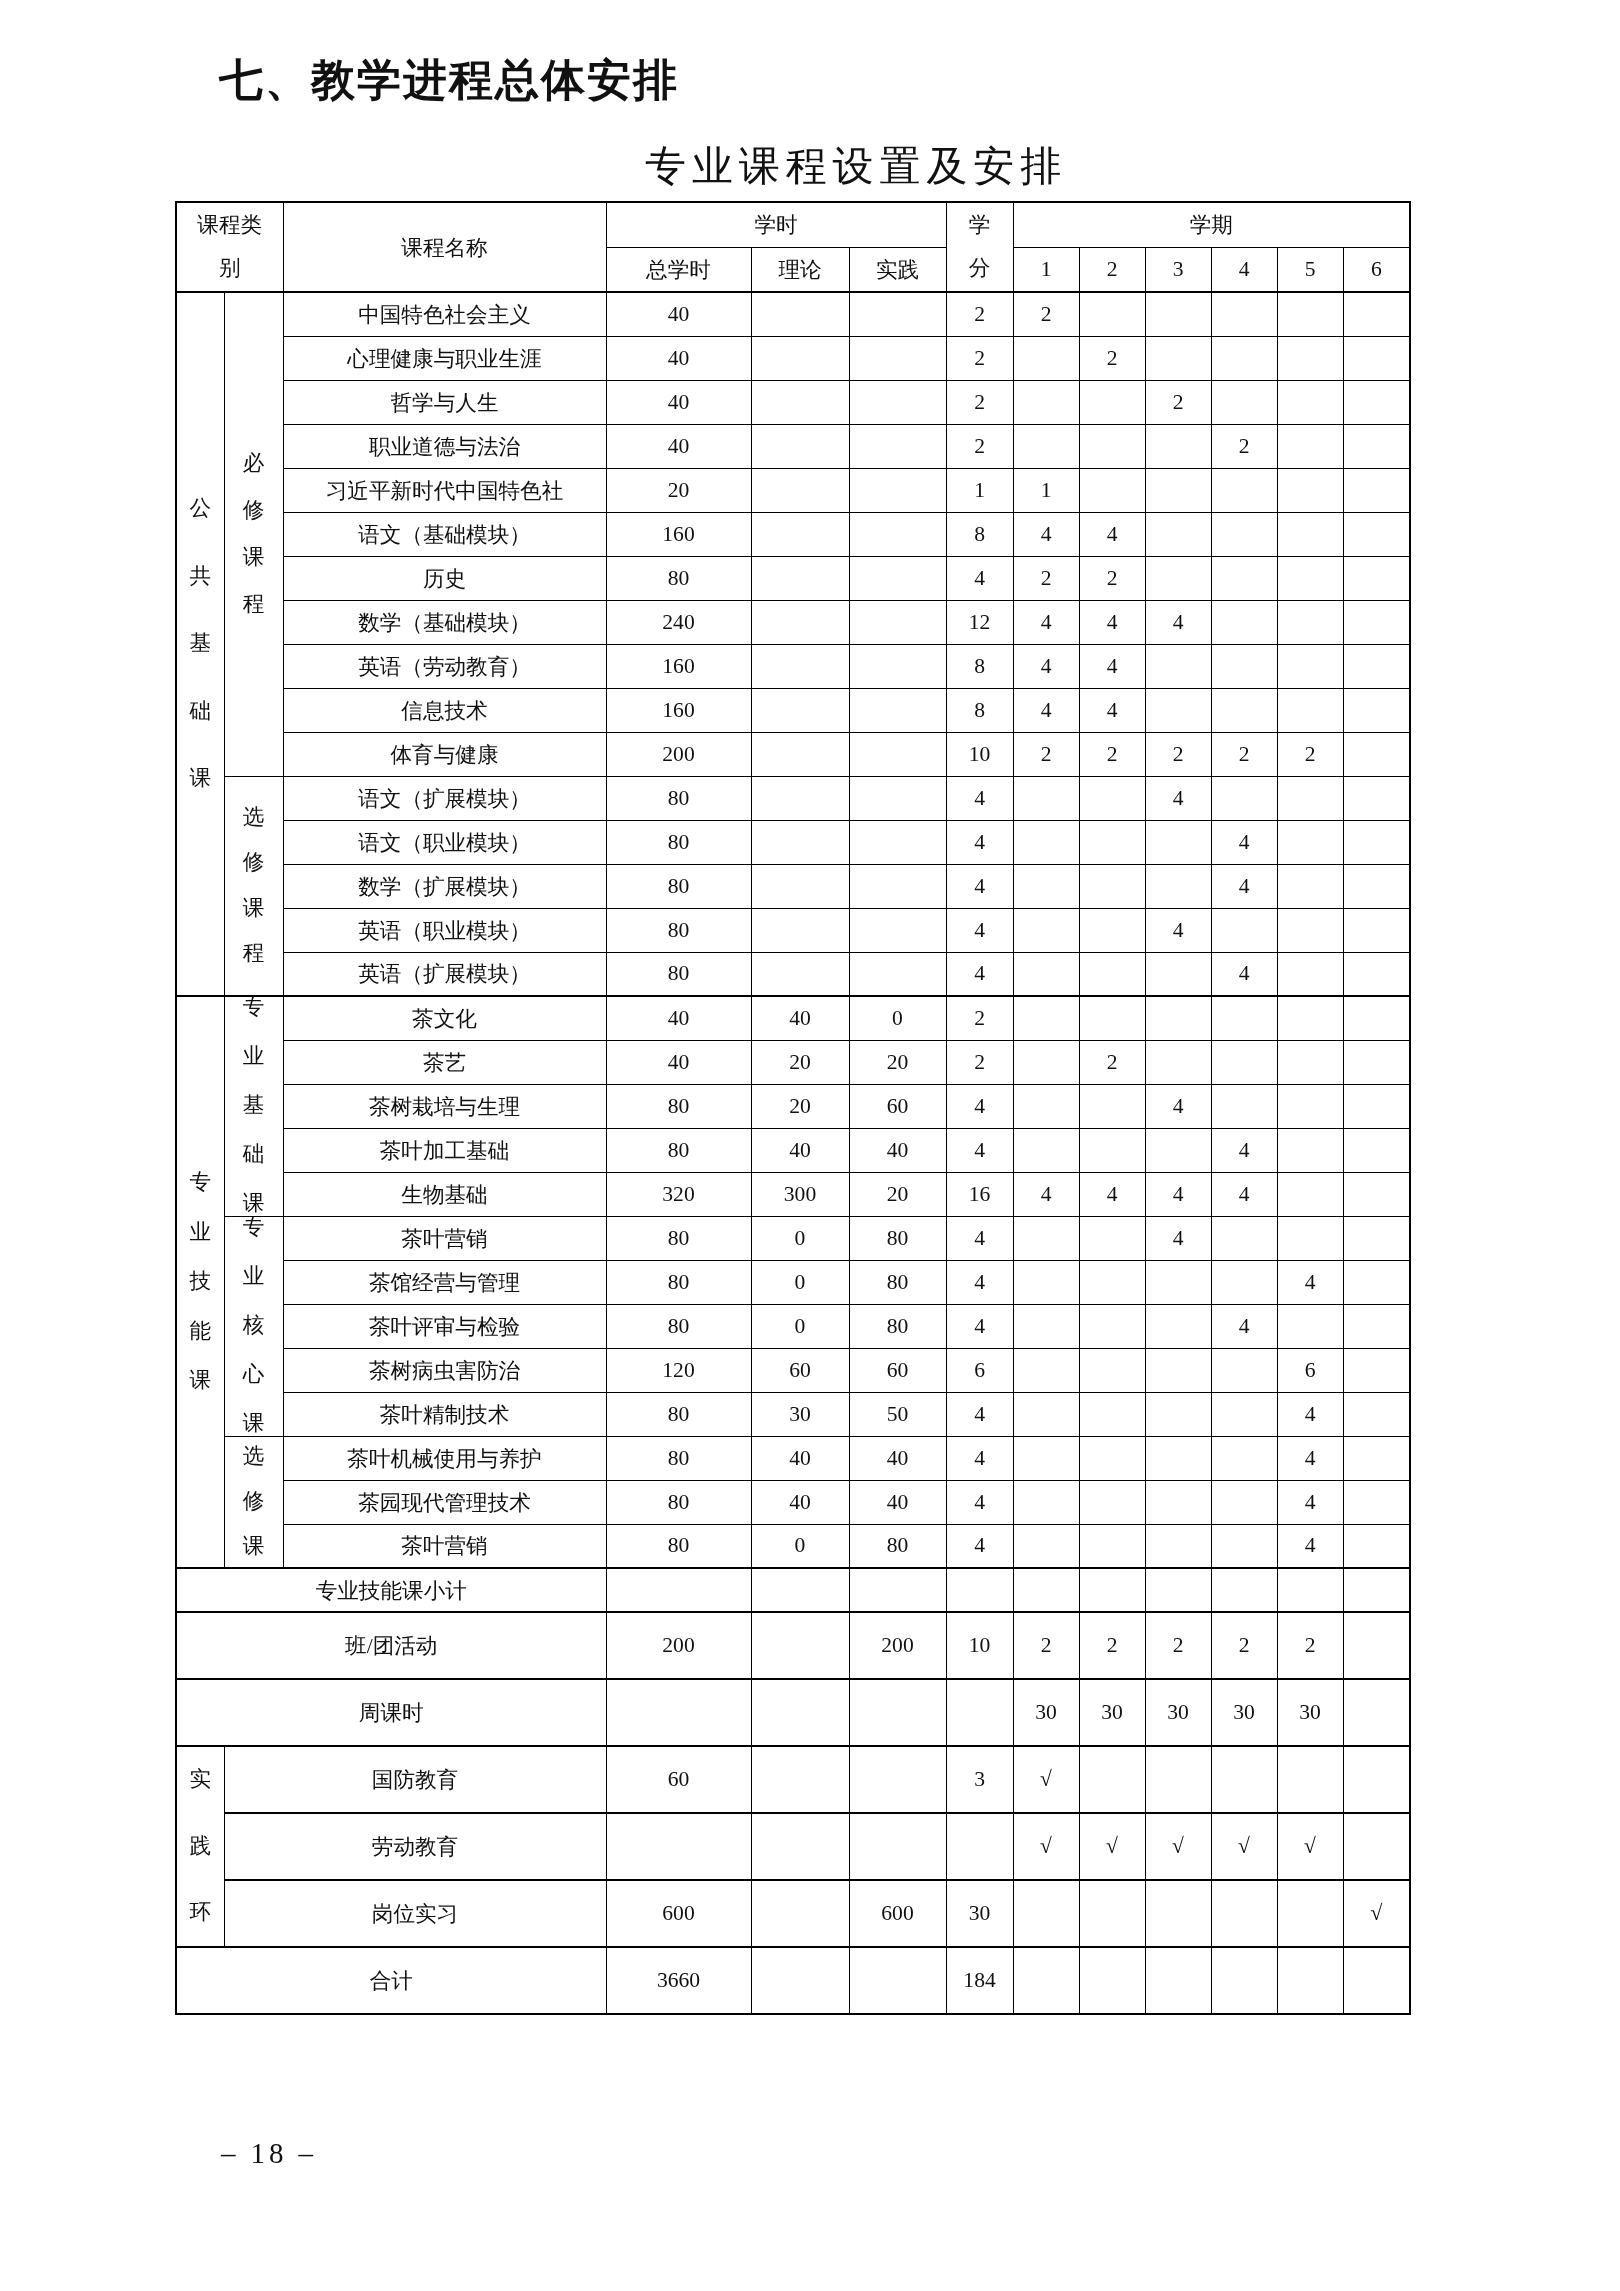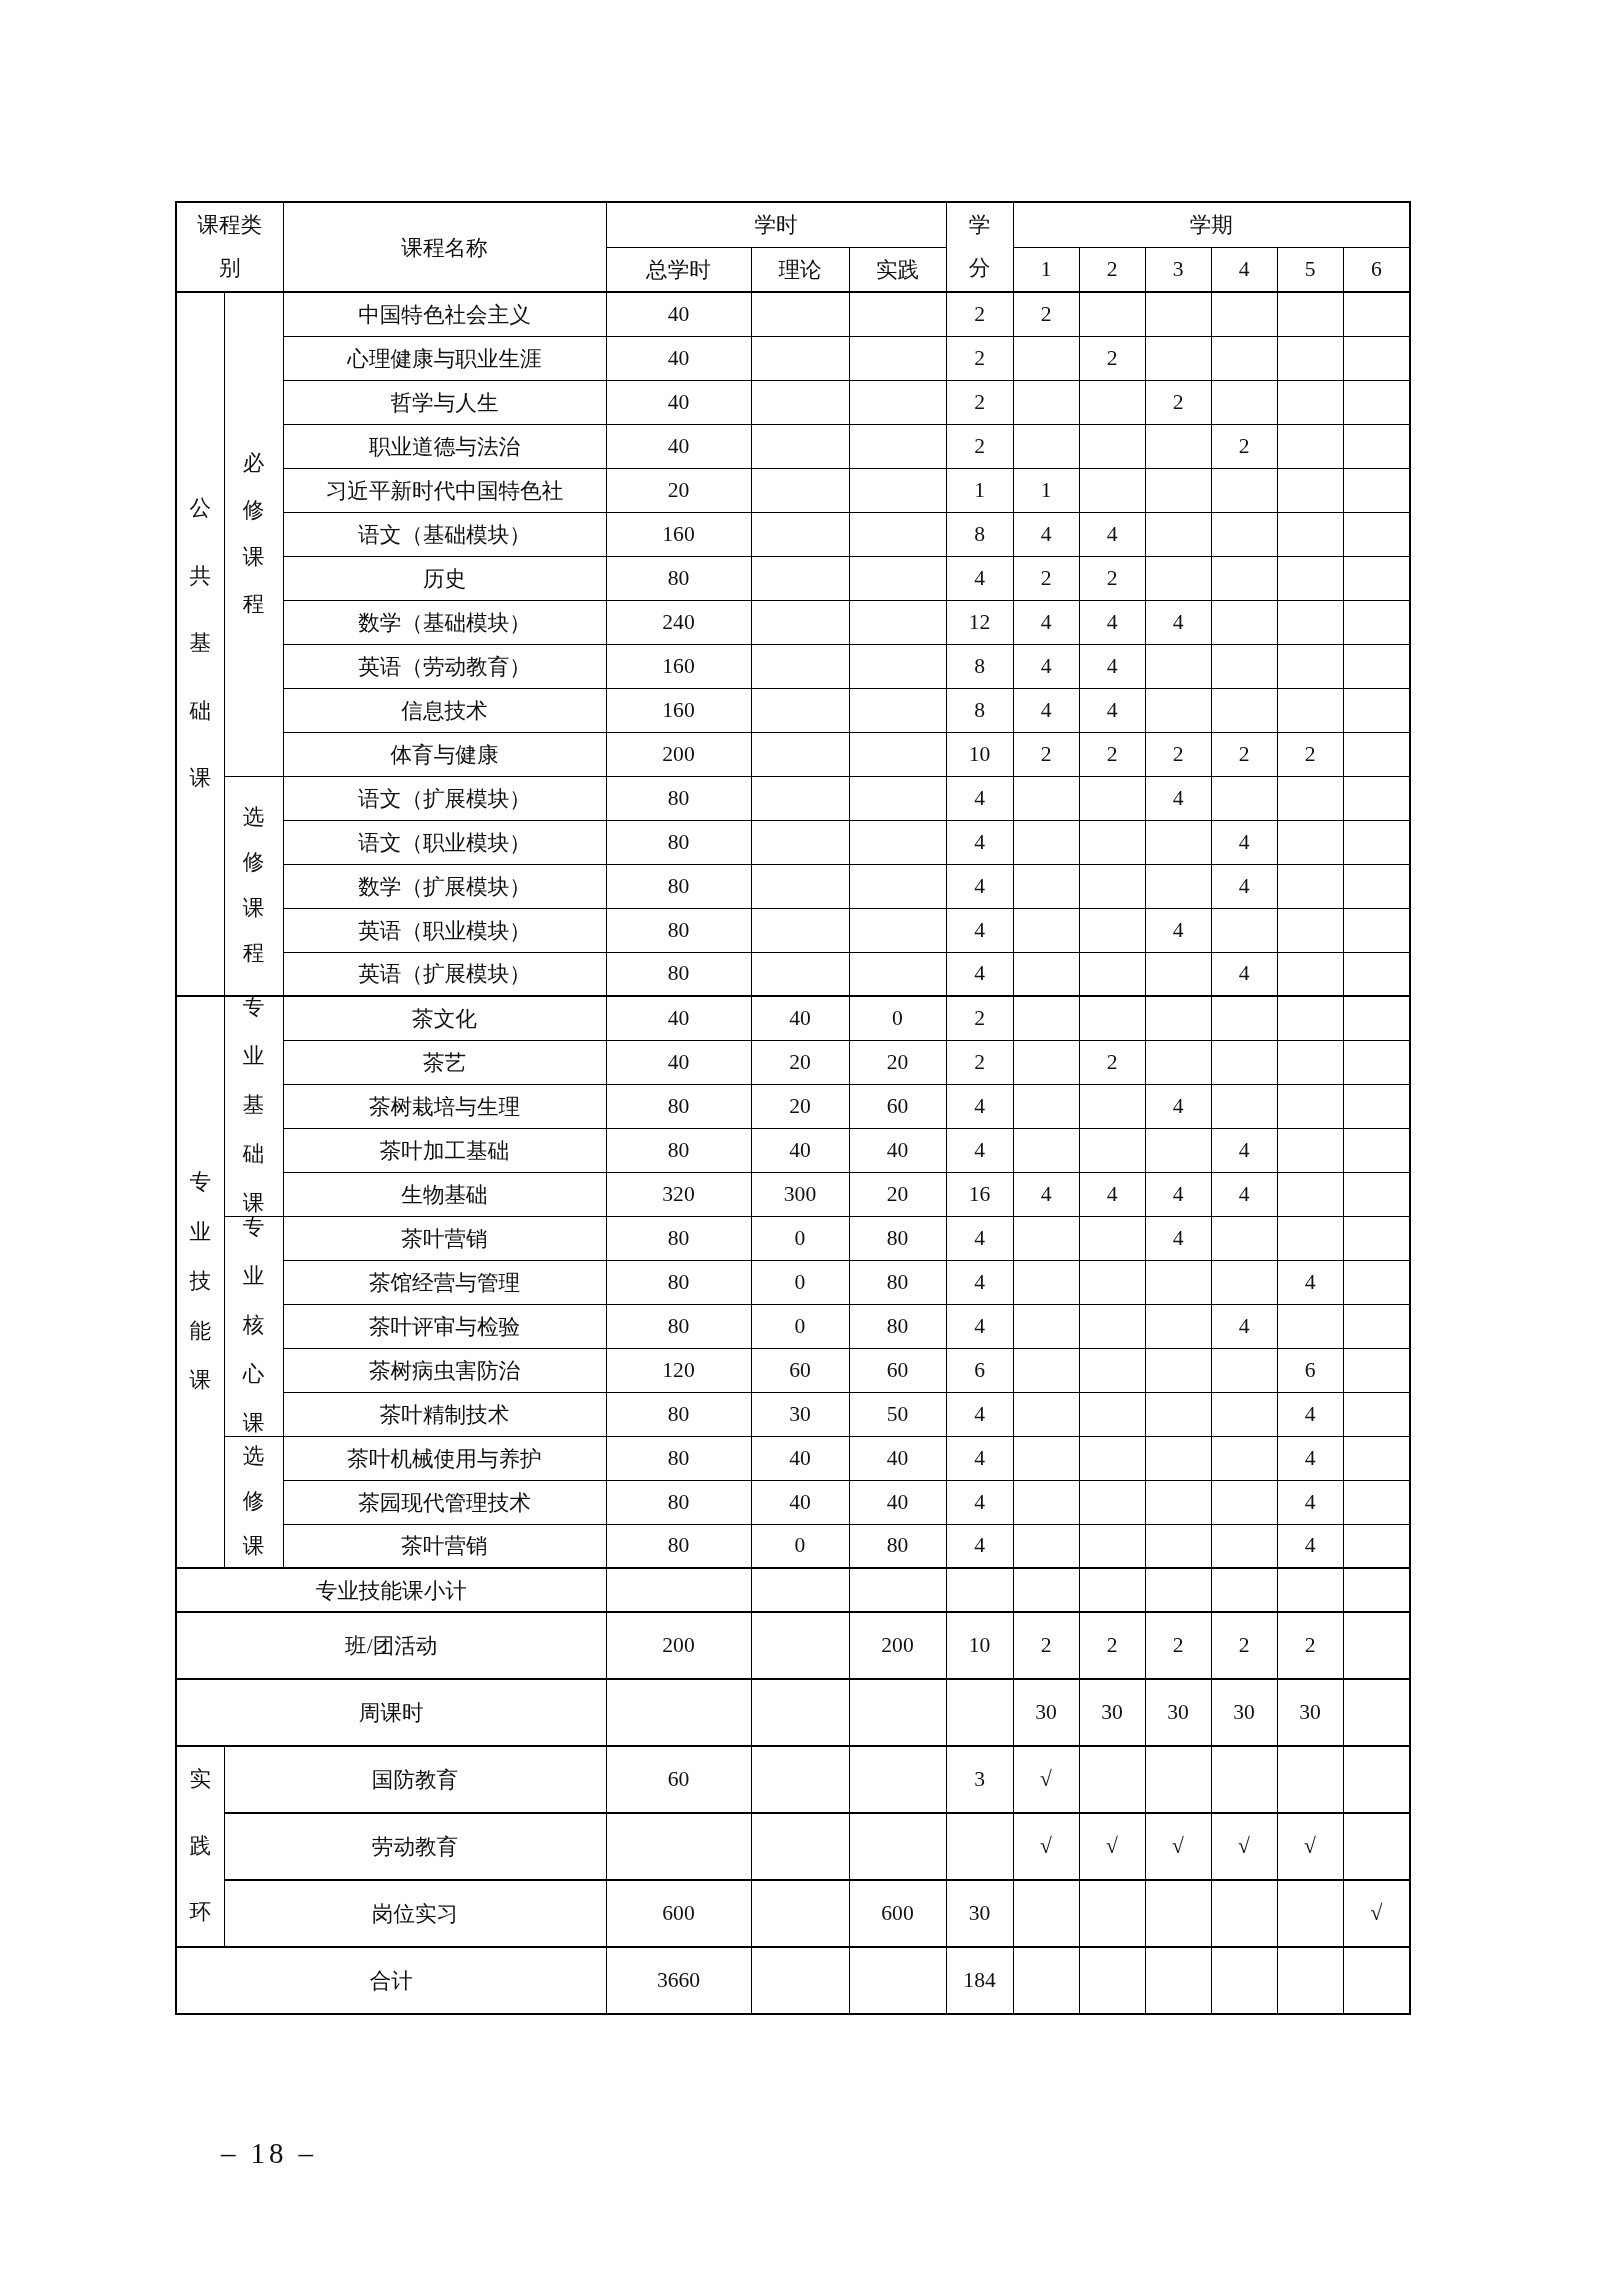--- a/index.html
+++ b/index.html
@@ -46,21 +46,23 @@
   .page-number{
     position:absolute;left:221px;top:2137px;
     font-size:29px;letter-spacing:3.9px;white-space:nowrap;text-align:right;
   }
 </style>
 </head>
 <body>
 
 <div class="page">
 
-
+  <div class="section-title">七、教学进程总体安排</div>
+
+  <div class="table-title">专业课程设置及安排</div>
 
   <table class="course">
     <colgroup>
       <col style="width:48px">
         <col style="width:59px">
         <col style="width:323px">
       <col style="width:145px">
         <col style="width:98px">
         <col style="width:97px">
       <col style="width:67px">

